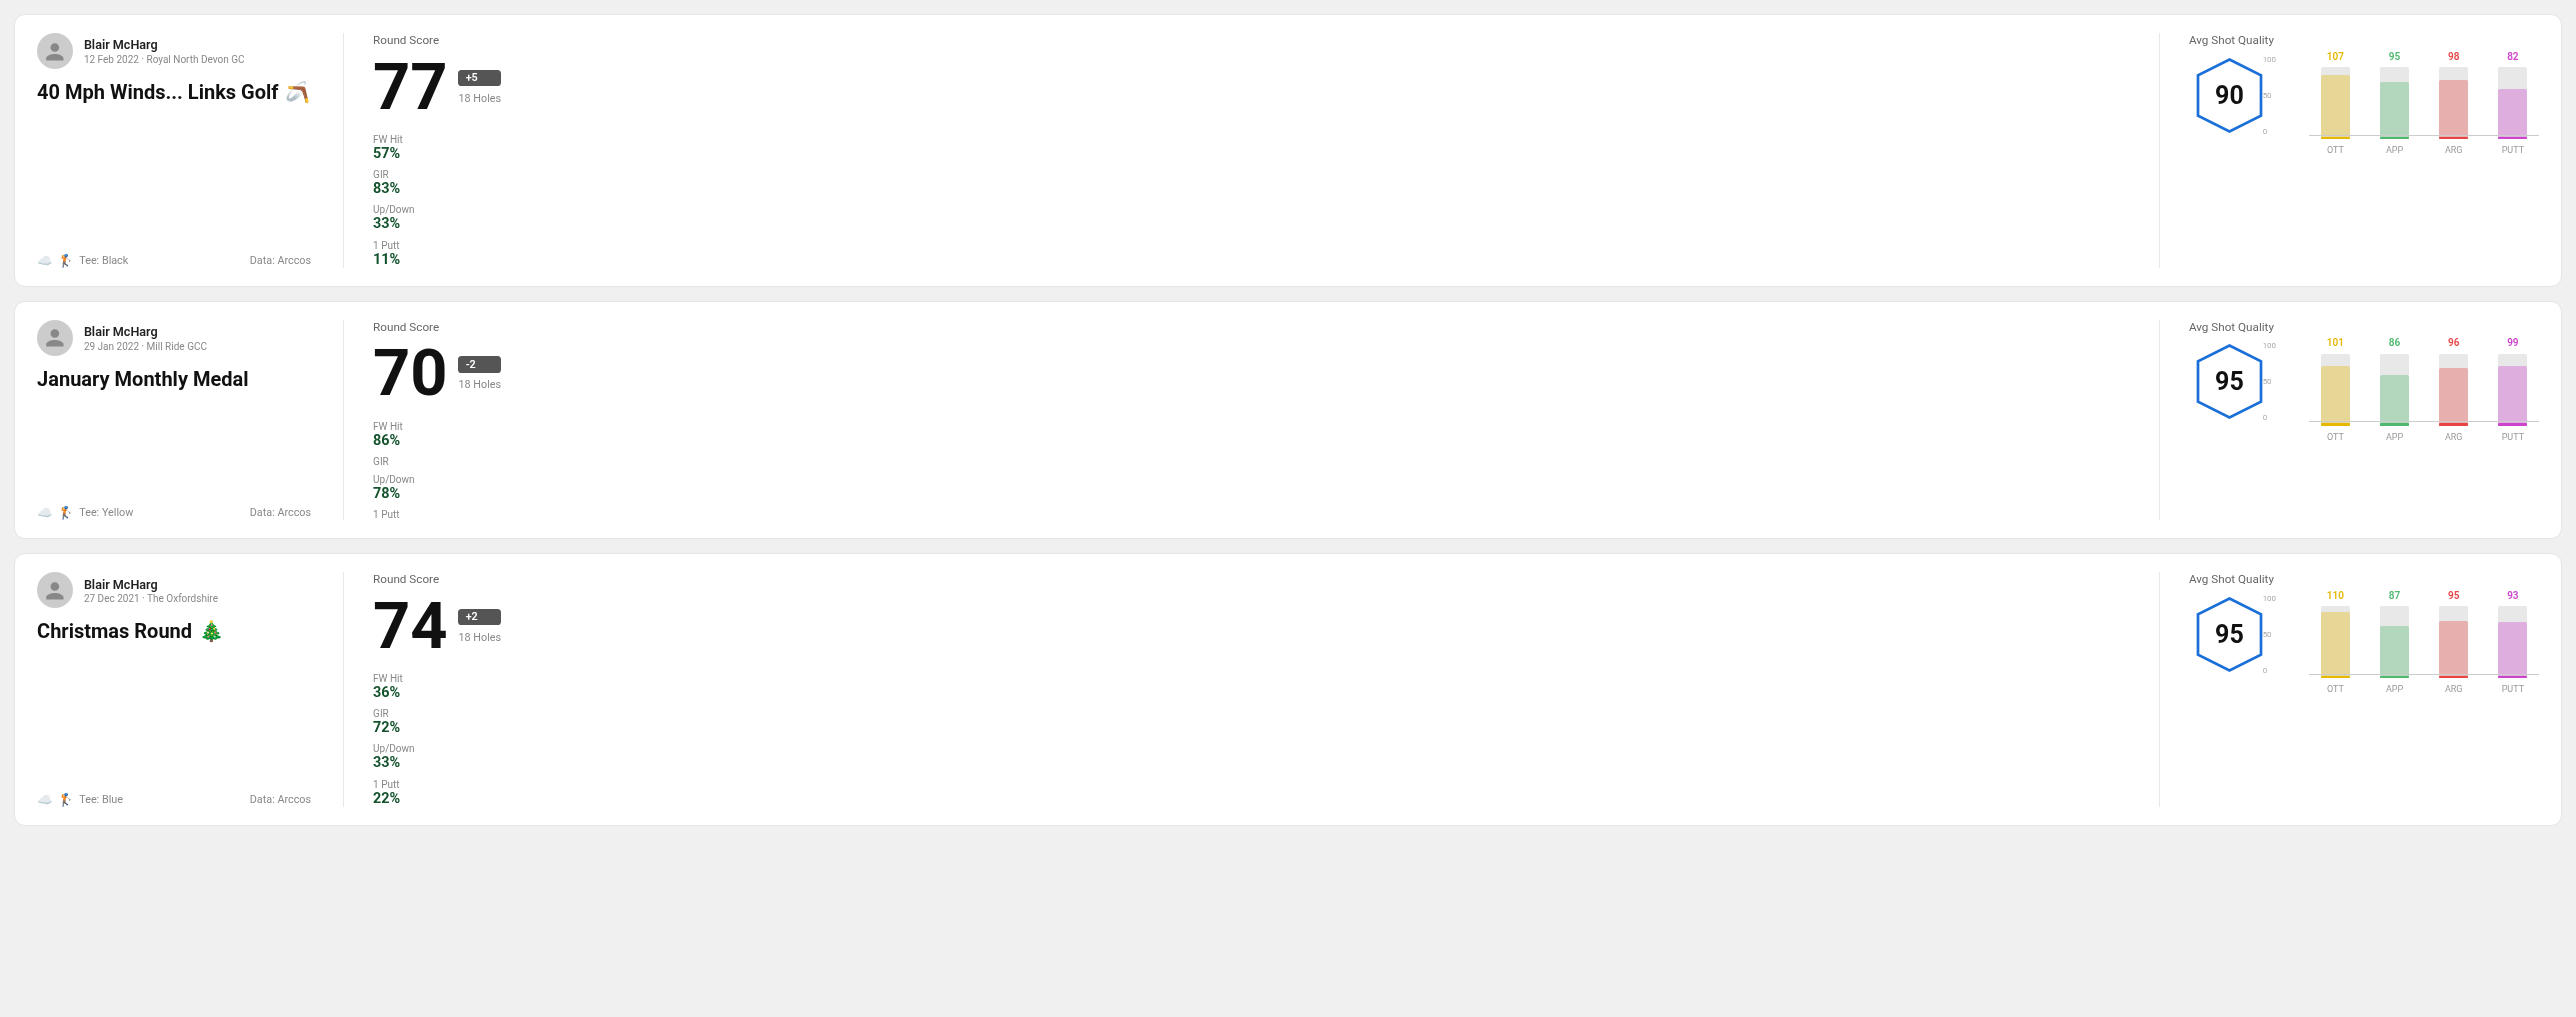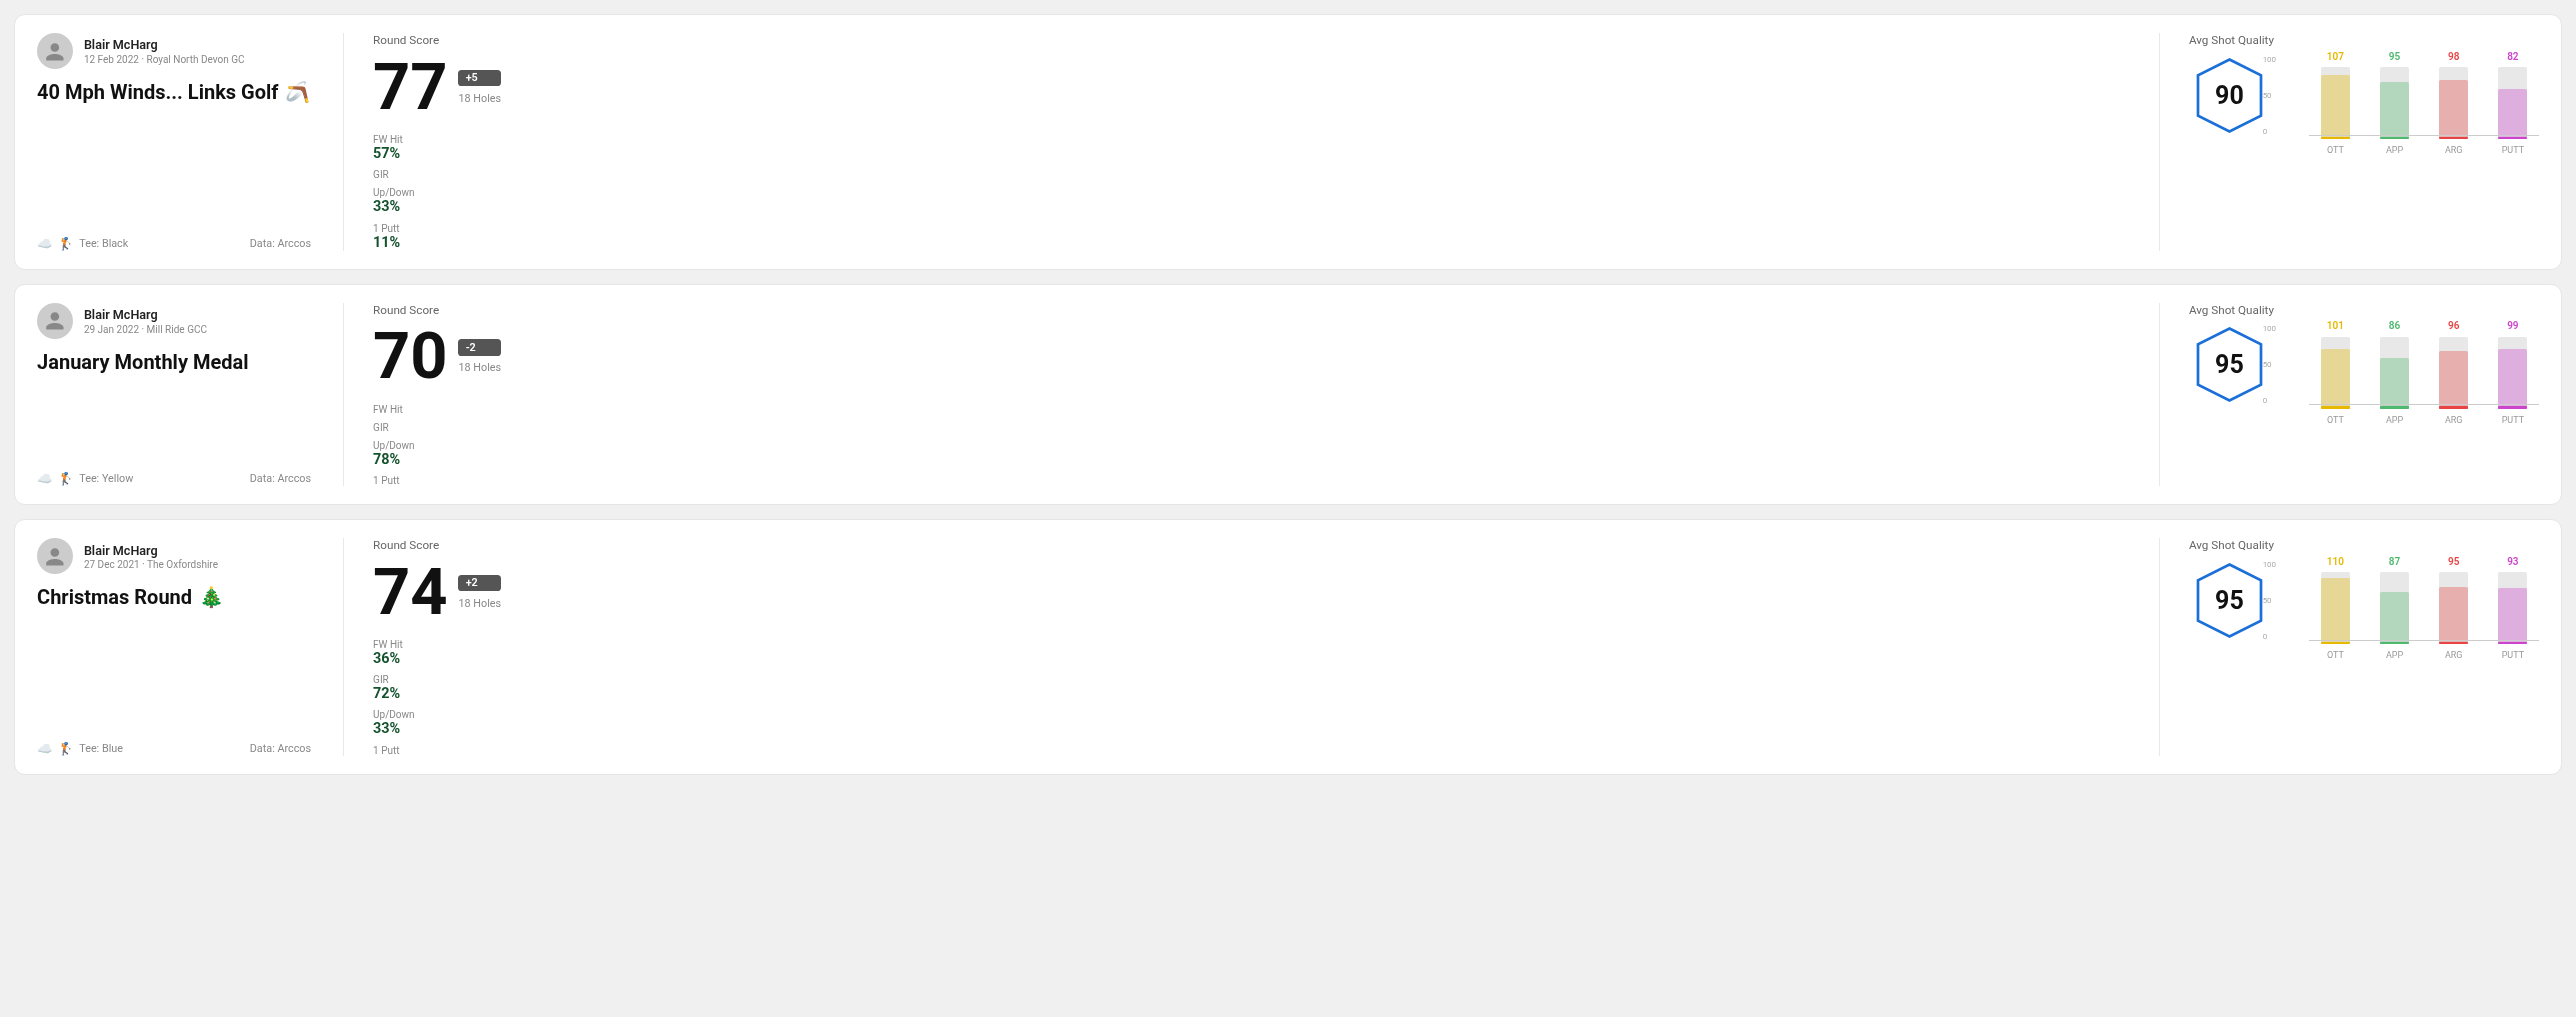--- a/index.html
+++ b/index.html
@@ -296,20 +296,21 @@
           <span class="holes-text">18 Holes</span>
         </div>
       </div>
       <div class="stats-grid">
         <div class="stat-item">
           <div class="stat-label">FW Hit</div>
           <div class="stat-value">57%</div>
         </div>
         <div class="stat-item">
           <div class="stat-label">GIR</div>
+          <div class="stat-value">83%</div>
         </div>
         <div class="stat-item">
           <div class="stat-label">Up/Down</div>
           <div class="stat-value">33%</div>
         </div>
         <div class="stat-item">
           <div class="stat-label">1 Putt</div>
           <div class="stat-value">11%</div>
         </div>
       </div>
@@ -414,20 +415,21 @@
       <div class="score-area">
         <div class="score-number">70</div>
         <div class="score-badge">
           <span class="badge">-2</span>
           <span class="holes-text">18 Holes</span>
         </div>
       </div>
       <div class="stats-grid">
         <div class="stat-item">
           <div class="stat-label">FW Hit</div>
+          <div class="stat-value">86%</div>
         </div>
         <div class="stat-item">
           <div class="stat-label">GIR</div>
         </div>
         <div class="stat-item">
           <div class="stat-label">Up/Down</div>
           <div class="stat-value">78%</div>
         </div>
         <div class="stat-item">
           <div class="stat-label">1 Putt</div>
@@ -546,20 +548,21 @@
         <div class="stat-item">
           <div class="stat-label">GIR</div>
           <div class="stat-value">72%</div>
         </div>
         <div class="stat-item">
           <div class="stat-label">Up/Down</div>
           <div class="stat-value">33%</div>
         </div>
         <div class="stat-item">
           <div class="stat-label">1 Putt</div>
+          <div class="stat-value">22%</div>
         </div>
       </div>
     </div>
 
     <div class="right-section">
       <div class="section-label">Avg Shot Quality</div>
       <div class="quality-container">
         <div class="hexagon-container">
           <div class="hexagon">
             <svg viewBox="0 0 90 90" fill="none" xmlns="http://www.w3.org/2000/svg">

